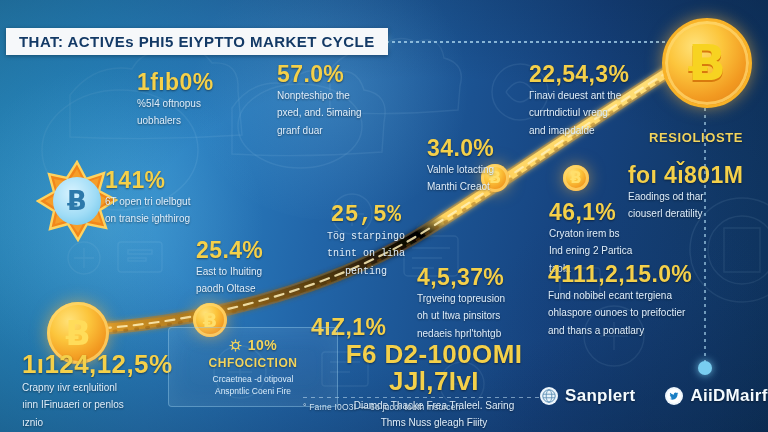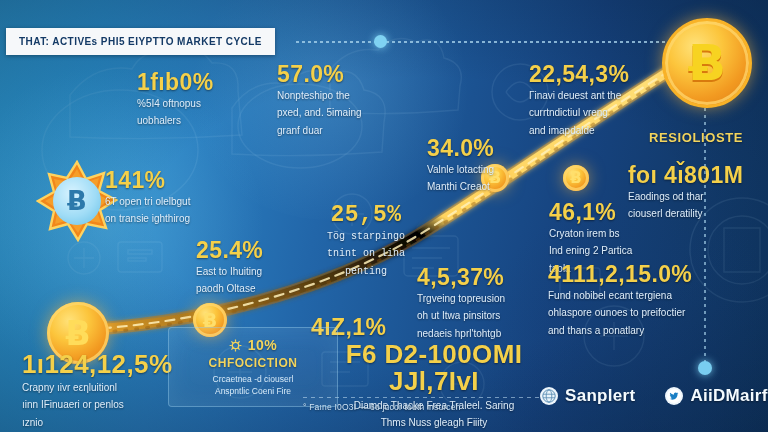--- a/index.html
+++ b/index.html
@@ -14,21 +14,21 @@
   .glowB{position:absolute;left:180px;top:-40px;width:300px;height:260px;border-radius:50%;
     background:radial-gradient(circle,rgba(140,215,245,.20) 0%,rgba(140,215,245,0) 70%);}
   .glowC{position:absolute;right:-40px;bottom:-70px;width:340px;height:300px;border-radius:50%;
     background:radial-gradient(circle,rgba(20,60,115,.55) 0%,rgba(20,60,115,0) 70%);}
   .vign{position:absolute;inset:0;background:radial-gradient(ellipse at 55% 50%,rgba(0,0,0,0) 45%,rgba(4,22,48,.38) 100%);}
   .bgart{position:absolute;inset:0;opacity:.30;}
 
   
   .banner{position:absolute;left:6px;top:28px;height:27px;background:#f6f8fa;
     box-shadow:0 1px 4px rgba(0,0,0,.35);display:flex;align-items:center;padding:0 13px;}
-  .banner span{font-size:10px;font-weight:700;letter-spacing:.45px;color:#143a66;white-space:nowrap;}
+  .banner span{font-size:15px;font-weight:700;letter-spacing:.45px;color:#143a66;white-space:nowrap;}
 
   
   .hdots{position:absolute;left:296px;top:41px;width:380px;height:2px;
     background:repeating-linear-gradient(90deg,rgba(173,216,240,.75) 0 3px,rgba(173,216,240,0) 3px 6px);}
   .hdot{position:absolute;left:374px;top:35px;width:13px;height:13px;border-radius:50%;
     background:#7fd2f2;box-shadow:0 0 9px rgba(127,210,242,.9);}
   .vdots{position:absolute;left:704px;top:66px;width:2px;height:300px;
     background:repeating-linear-gradient(180deg,rgba(173,216,240,.62) 0 3px,rgba(173,216,240,0) 3px 7px);}
   .vdot{position:absolute;left:698px;top:361px;width:14px;height:14px;border-radius:50%;
     background:#79cdf0;box-shadow:0 0 9px rgba(121,205,240,.9);}
@@ -281,21 +281,21 @@
         <svg width="13" height="13" viewBox="0 0 13 13">
           <circle cx="6.5" cy="6.5" r="3.2" fill="none" stroke="#f2d45d" stroke-width="1.3"></circle>
           <g stroke="#f2d45d" stroke-width="1.2">
             <path d="M6.5 0.6 v2.2 M6.5 10.2 v2.2 M0.6 6.5 h2.2 M10.2 6.5 h2.2
                      M2.4 2.4 l1.6 1.6 M9 9 l1.6 1.6 M10.6 2.4 l-1.6 1.6 M4 9 l-1.6 1.6"></path>
           </g>
         </svg>
         <span class="cardtitle" style="font-size:14px;">10%</span>
       </div>
       <div class="cardtitle">CHFOCICTION</div>
-      <div class="cardsub">Crcaetnea -d ciouserl</div>
+      <div class="cardsub">Crcaetnea -d otipoval</div>
       <div class="cardsub" style="margin-top:0;">Anspntlic Coeni Fire</div>
     </div>
   </div>
 
   <div class="stat" style="left:628px;top:130px;width:132px;">
     <div class="cardtitle" style="font-size:13px;letter-spacing:.6px;padding-left:21px;">RESIOLIOSTE</div>
     <div class="num lg" style="margin-top:18px;">foı 4ı̌801M</div>
     <div class="desc">Eaodings od thar</div>
     <div class="desc">ciouserl deratility</div>
   </div>

